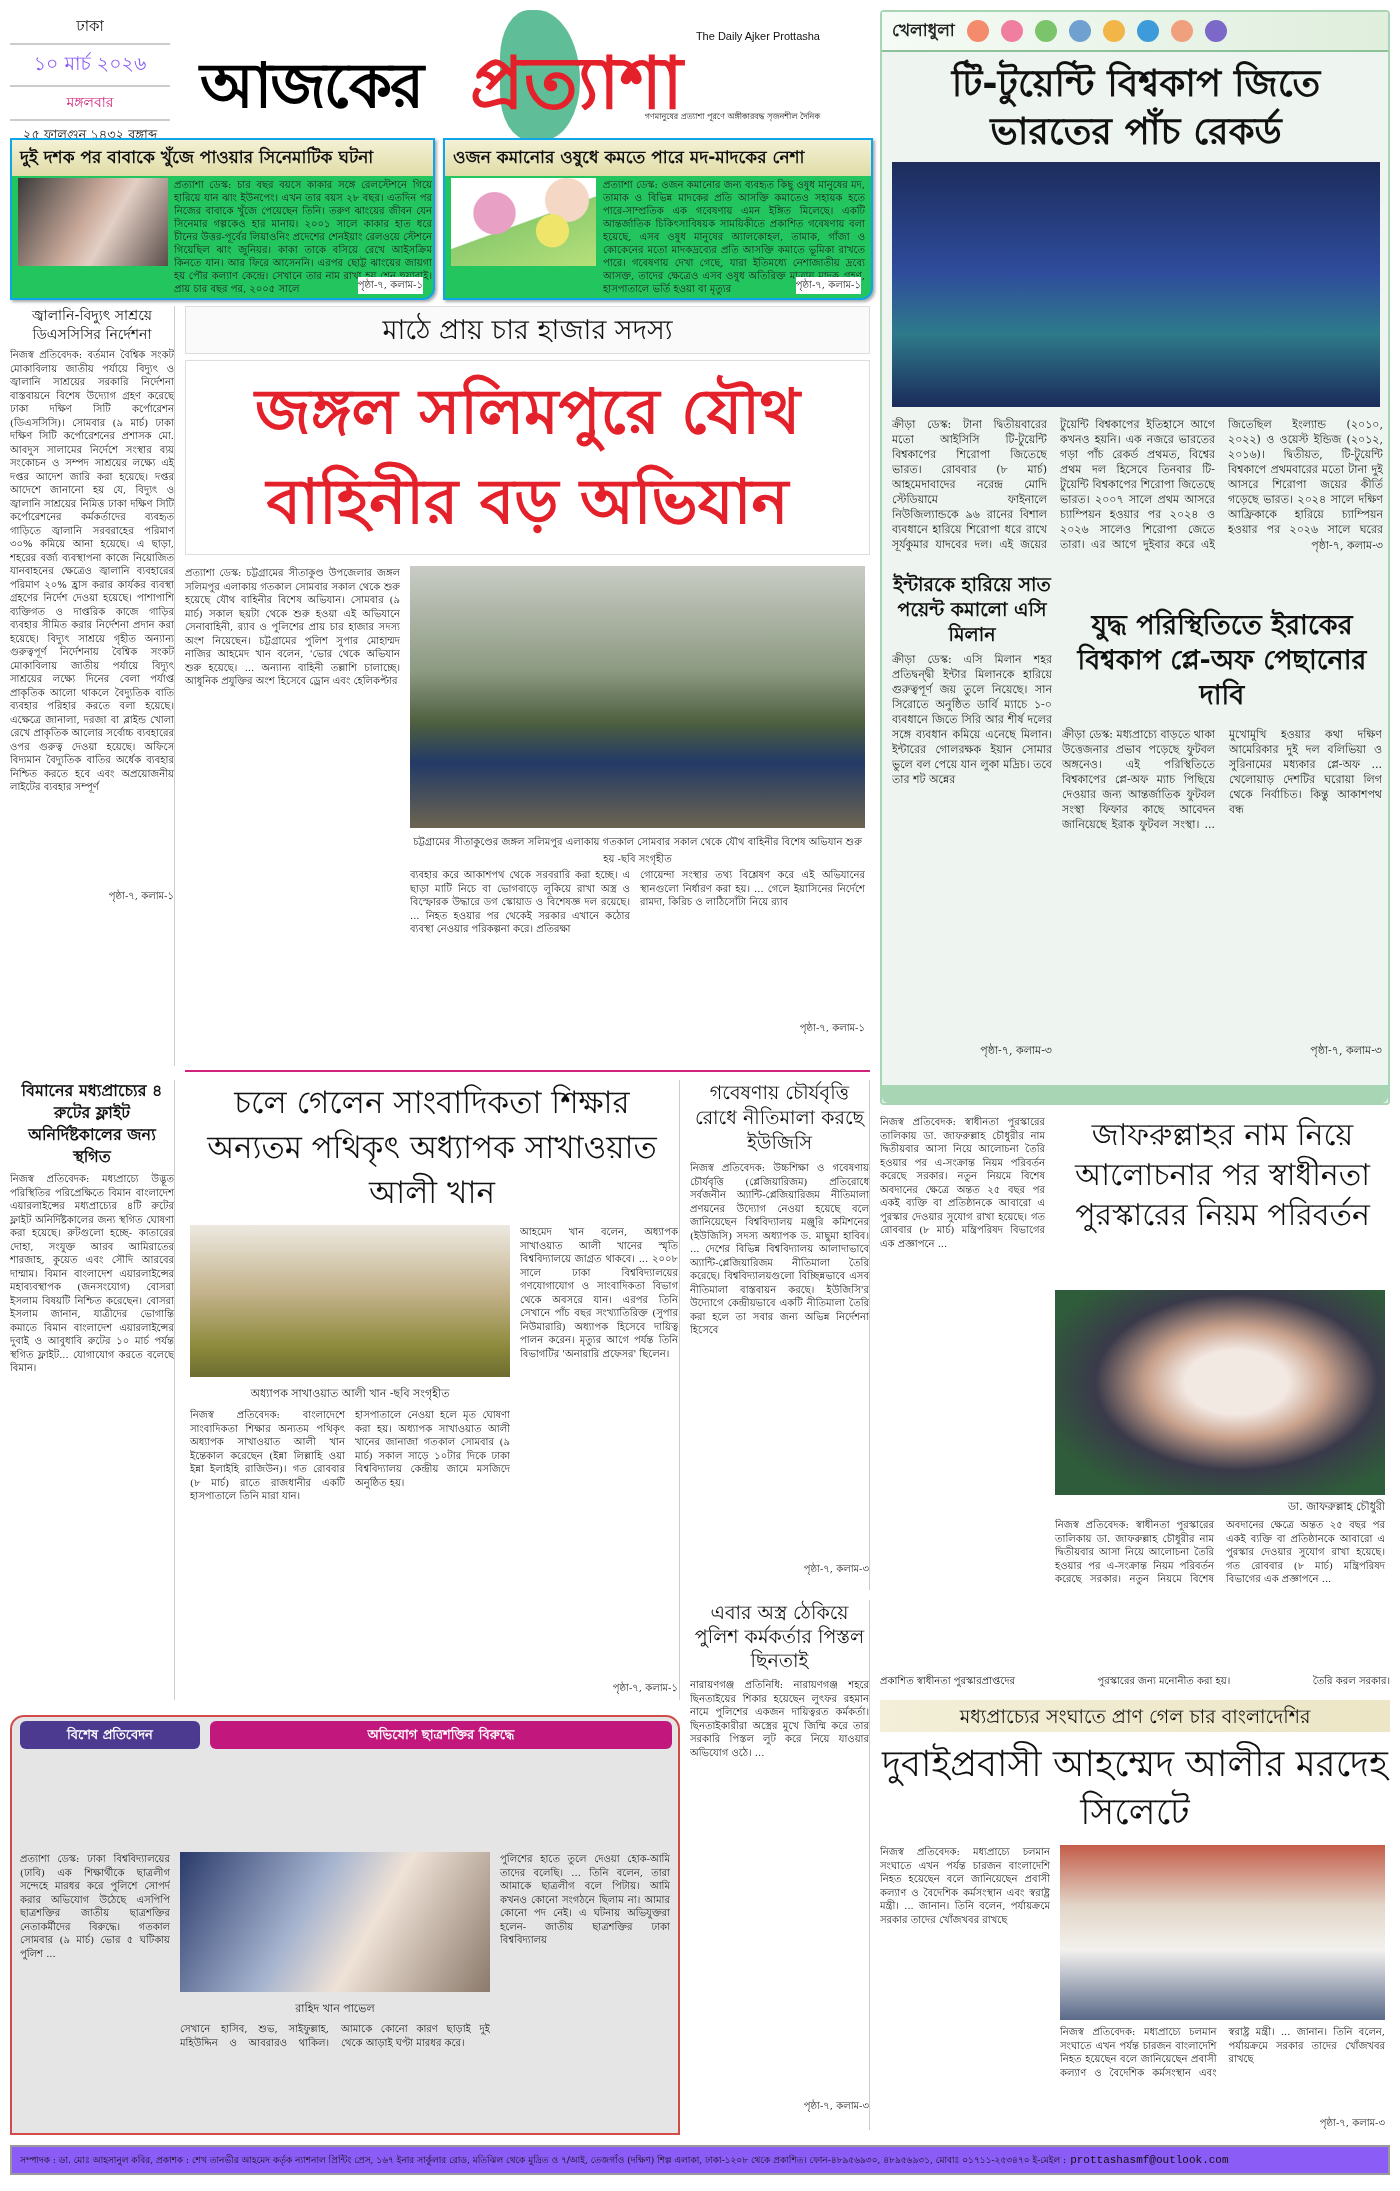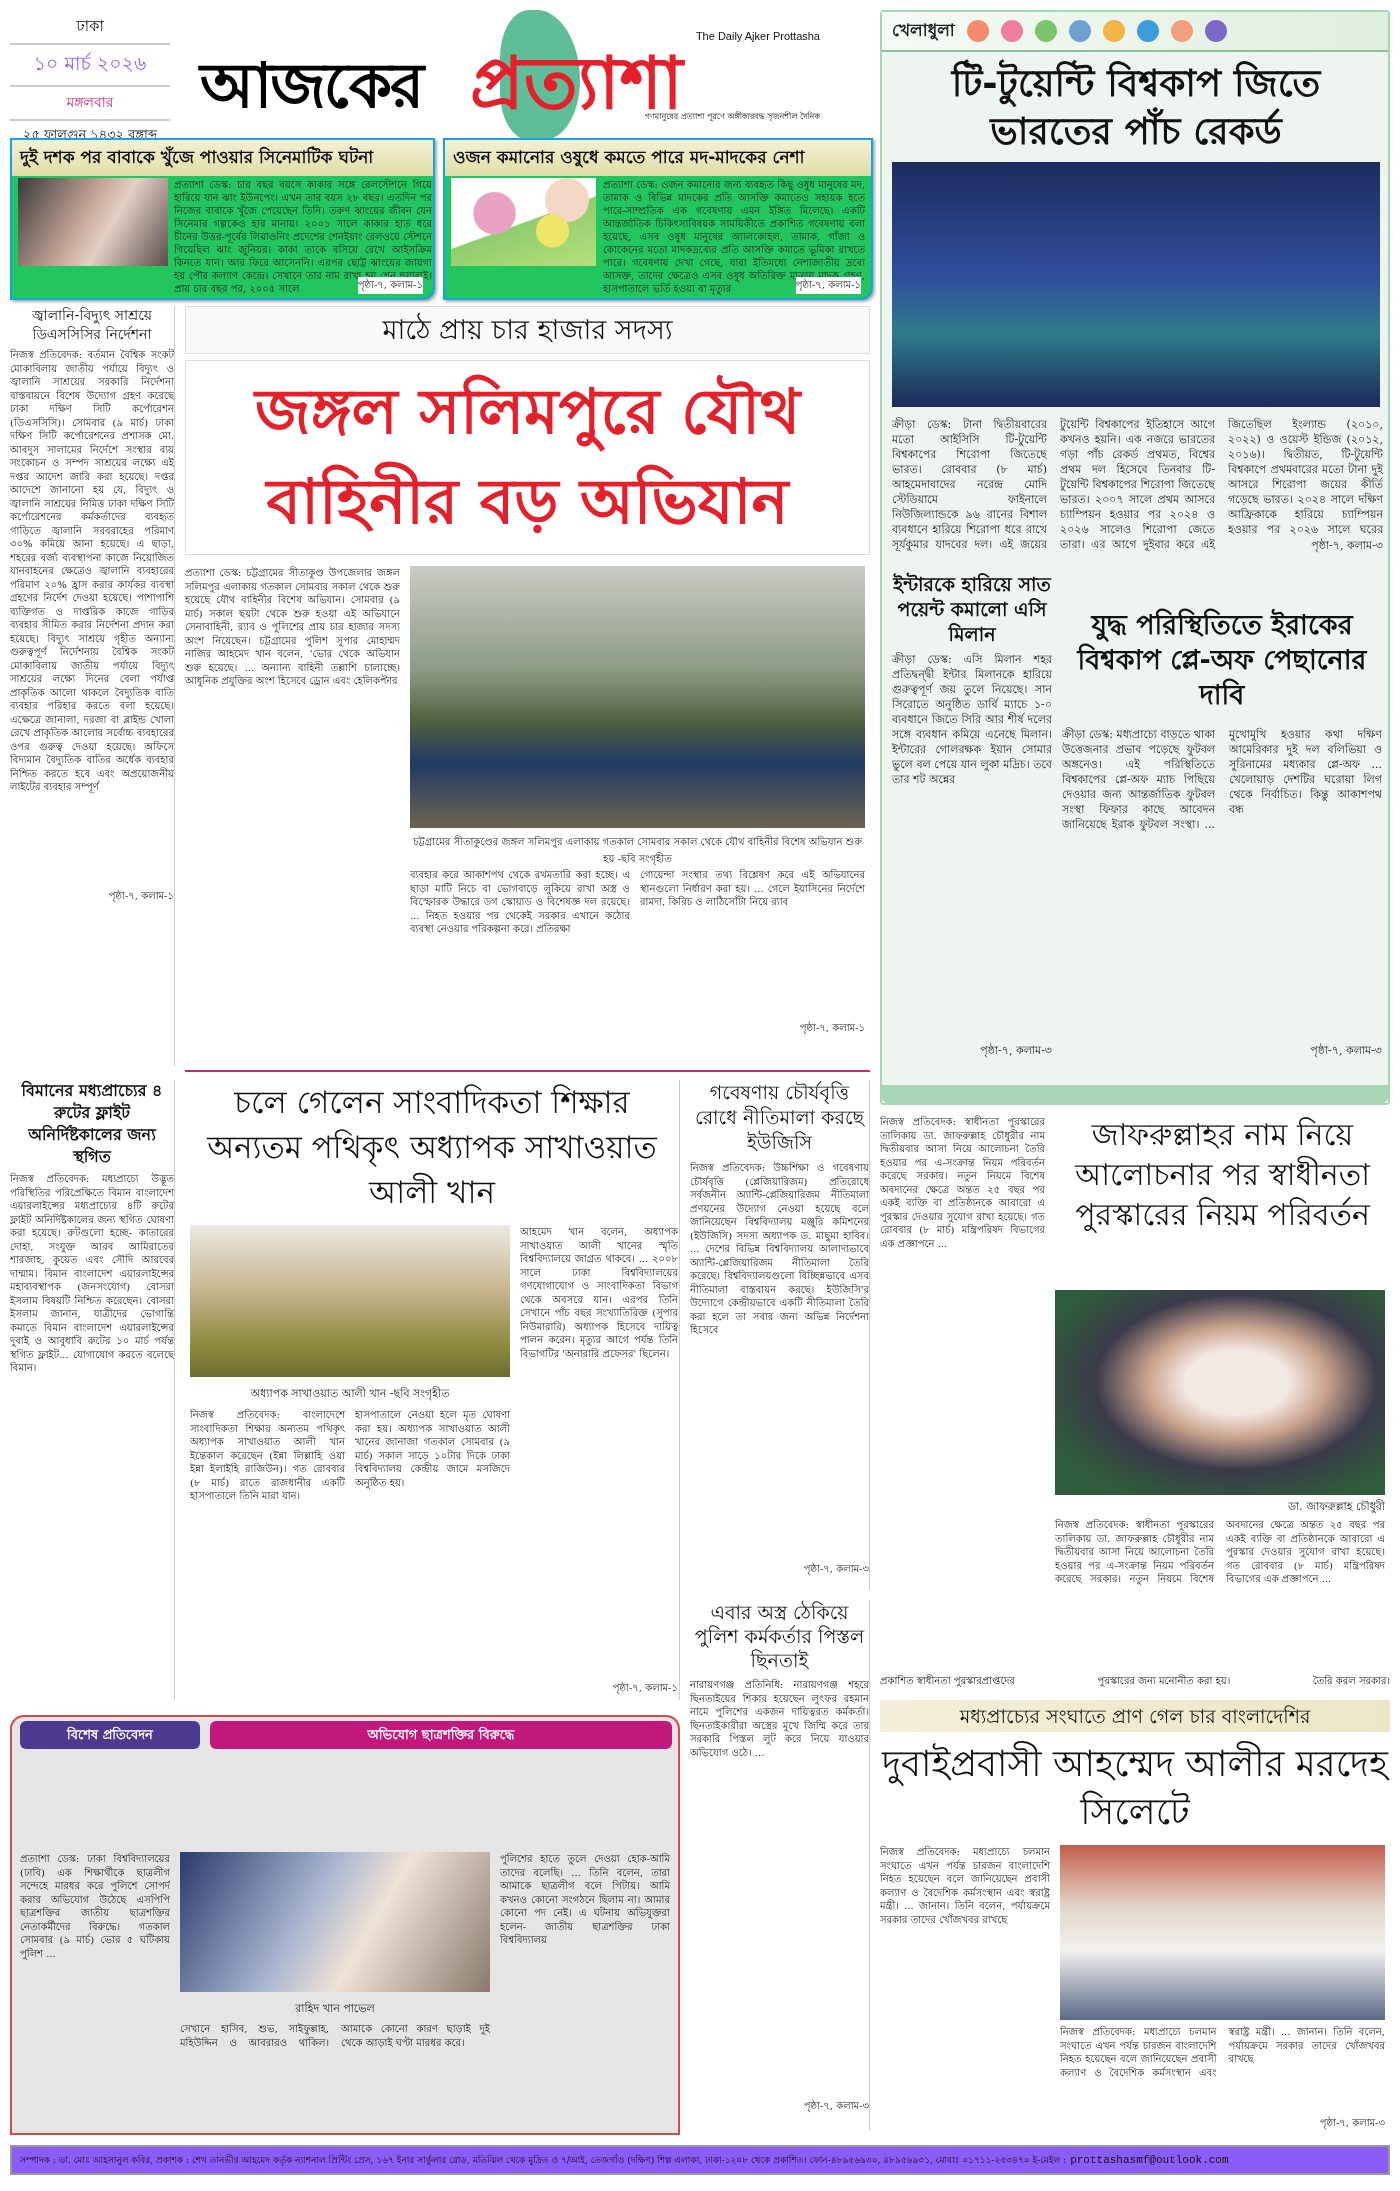--- a/index.html
+++ b/index.html
@@ -106,21 +106,21 @@
 
 <div class="abs" style="left:185px;top:306px;width:685px;height:48px;border:1px solid #ddd;background:#fafafa">
   <div class="hl" style="font-size:27px;line-height:46px;font-weight:normal">মাঠে প্রায় চার হাজার সদস্য</div>
 </div>
 <div class="abs" style="left:185px;top:360px;width:685px;height:195px;border:1px solid #ddd">
   <div class="hl" style="font-size:62px;line-height:90px;color:#e4202a;padding-top:6px">জঙ্গল সলিমপুরে যৌথ বাহিনীর বড় অভিযান</div>
 </div>
 <div class="body-text abs" style="left:185px;top:566px;width:215px;height:470px;overflow:hidden;font-size:10px;line-height:13.5px">প্রত্যাশা ডেস্ক: চট্টগ্রামের সীতাকুণ্ড উপজেলার জঙ্গল সলিমপুর এলাকায় গতকাল সোমবার সকাল থেকে শুরু হয়েছে যৌথ বাহিনীর বিশেষ অভিযান। সোমবার (৯ মার্চ) সকাল ছয়টা থেকে শুরু হওয়া এই অভিযানে সেনাবাহিনী, র‍্যাব ও পুলিশের প্রায় চার হাজার সদস্য অংশ নিয়েছেন। চট্টগ্রামের পুলিশ সুপার মোহাম্মদ নাজির আহমেদ খান বলেন, 'ভোর থেকে অভিযান শুরু হয়েছে। ... অন্যান্য বাহিনী তল্লাশি চালাচ্ছে। আধুনিক প্রযুক্তির অংশ হিসেবে ড্রোন এবং হেলিকপ্টার</div>
 <div class="img" style="left:410px;top:566px;width:455px;height:262px;background:linear-gradient(180deg,#c9ccc5,#8d9a82 40%,#4d5f3f 60%,#233a66 75%,#6c6450)"></div>
 <div class="cap abs" style="left:410px;top:834px;width:455px;font-size:10px">চট্টগ্রামের সীতাকুণ্ডের জঙ্গল সলিমপুর এলাকায় গতকাল সোমবার সকাল থেকে যৌথ বাহিনীর বিশেষ অভিযান শুরু হয় -ছবি সংগৃহীত</div>
-<div class="body-text abs" style="left:410px;top:868px;width:220px;height:168px;overflow:hidden;font-size:10px;line-height:13.5px">ব্যবহার করে আকাশপথ থেকে রথমতারি করা হচ্ছে। এ ছাড়া মাটি নিচে বা ভোগবাড়ে লুকিয়ে রাখা অস্ত্র ও বিস্ফোরক উদ্ধারে ডগ স্কোয়াড ও বিশেষজ্ঞ দল রয়েছে। ... নিহত হওয়ার পর থেকেই সরকার এখানে কঠোর ব্যবস্থা নেওয়ার পরিকল্পনা করে। প্রতিরক্ষা</div>
+<div class="body-text abs" style="left:410px;top:868px;width:220px;height:168px;overflow:hidden;font-size:10px;line-height:13.5px">ব্যবহার করে আকাশপথ থেকে সরবরারি করা হচ্ছে। এ ছাড়া মাটি নিচে বা ভোগবাড়ে লুকিয়ে রাখা অস্ত্র ও বিস্ফোরক উদ্ধারে ডগ স্কোয়াড ও বিশেষজ্ঞ দল রয়েছে। ... নিহত হওয়ার পর থেকেই সরকার এখানে কঠোর ব্যবস্থা নেওয়ার পরিকল্পনা করে। প্রতিরক্ষা</div>
 <div class="body-text abs" style="left:640px;top:868px;width:225px;height:150px;overflow:hidden;font-size:10px;line-height:13.5px">গোয়েন্দা সংস্থার তথ্য বিশ্লেষণ করে এই অভিযানের স্থানগুলো নির্ধারণ করা হয়। ... গেলে ইয়াসিনের নির্দেশে রামদা, কিরিচ ও লাঠিসোঁটা নিয়ে র‍্যাব</div>
 <div class="ref abs" style="left:640px;top:1020px;width:225px;font-size:10px">পৃষ্ঠা-৭, কলাম-১</div>
 <div class="rule" style="left:185px;top:1070px;width:685px;height:2px;background:#d0237a"></div>
 
 <div class="abs" style="left:185px;top:1080px;width:495px;height:620px;border-right:1px solid #ccc">
   <div class="hl" style="font-size:31px;line-height:45px;font-weight:normal">চলে গেলেন সাংবাদিকতা শিক্ষার অন্যতম পথিকৃৎ অধ্যাপক সাখাওয়াত আলী খান</div>
   <div class="img" style="left:5px;top:145px;width:320px;height:152px;background:linear-gradient(180deg,#ede9e1,#c3b28a 45%,#8d8a3c 80%,#6c6c2f)"></div>
   <div class="cap abs" style="left:5px;top:305px;width:320px">অধ্যাপক সাখাওয়াত আলী খান -ছবি সংগৃহীত</div>
   <div class="body-text abs" style="left:335px;top:145px;width:158px;height:460px;overflow:hidden;font-size:10px;line-height:13.5px">আহমেদ খান বলেন, অধ্যাপক সাখাওয়াত আলী খানের স্মৃতি বিশ্ববিদ্যালয়ে জাগ্রত থাকবে। ... ২০০৮ সালে ঢাকা বিশ্ববিদ্যালয়ের গণযোগাযোগ ও সাংবাদিকতা বিভাগ থেকে অবসরে যান। এরপর তিনি সেখানে পাঁচ বছর সংখ্যাতিরিক্ত (সুপার নিউমারারি) অধ্যাপক হিসেবে দায়িত্ব পালন করেন। মৃত্যুর আগে পর্যন্ত তিনি বিভাগটির 'অনারারি প্রফেসর' ছিলেন।</div>
   <div class="body-text abs" style="left:5px;top:328px;width:155px;height:285px;overflow:hidden;font-size:10px;line-height:13.5px">নিজস্ব প্রতিবেদক: বাংলাদেশে সাংবাদিকতা শিক্ষার অন্যতম পথিকৃৎ অধ্যাপক সাখাওয়াত আলী খান ইন্তেকাল করেছেন (ইন্না লিল্লাহি ওয়া ইন্না ইলাইহি রাজিউন)। গত রোববার (৮ মার্চ) রাতে রাজধানীর একটি হাসপাতালে তিনি মারা যান।</div>

